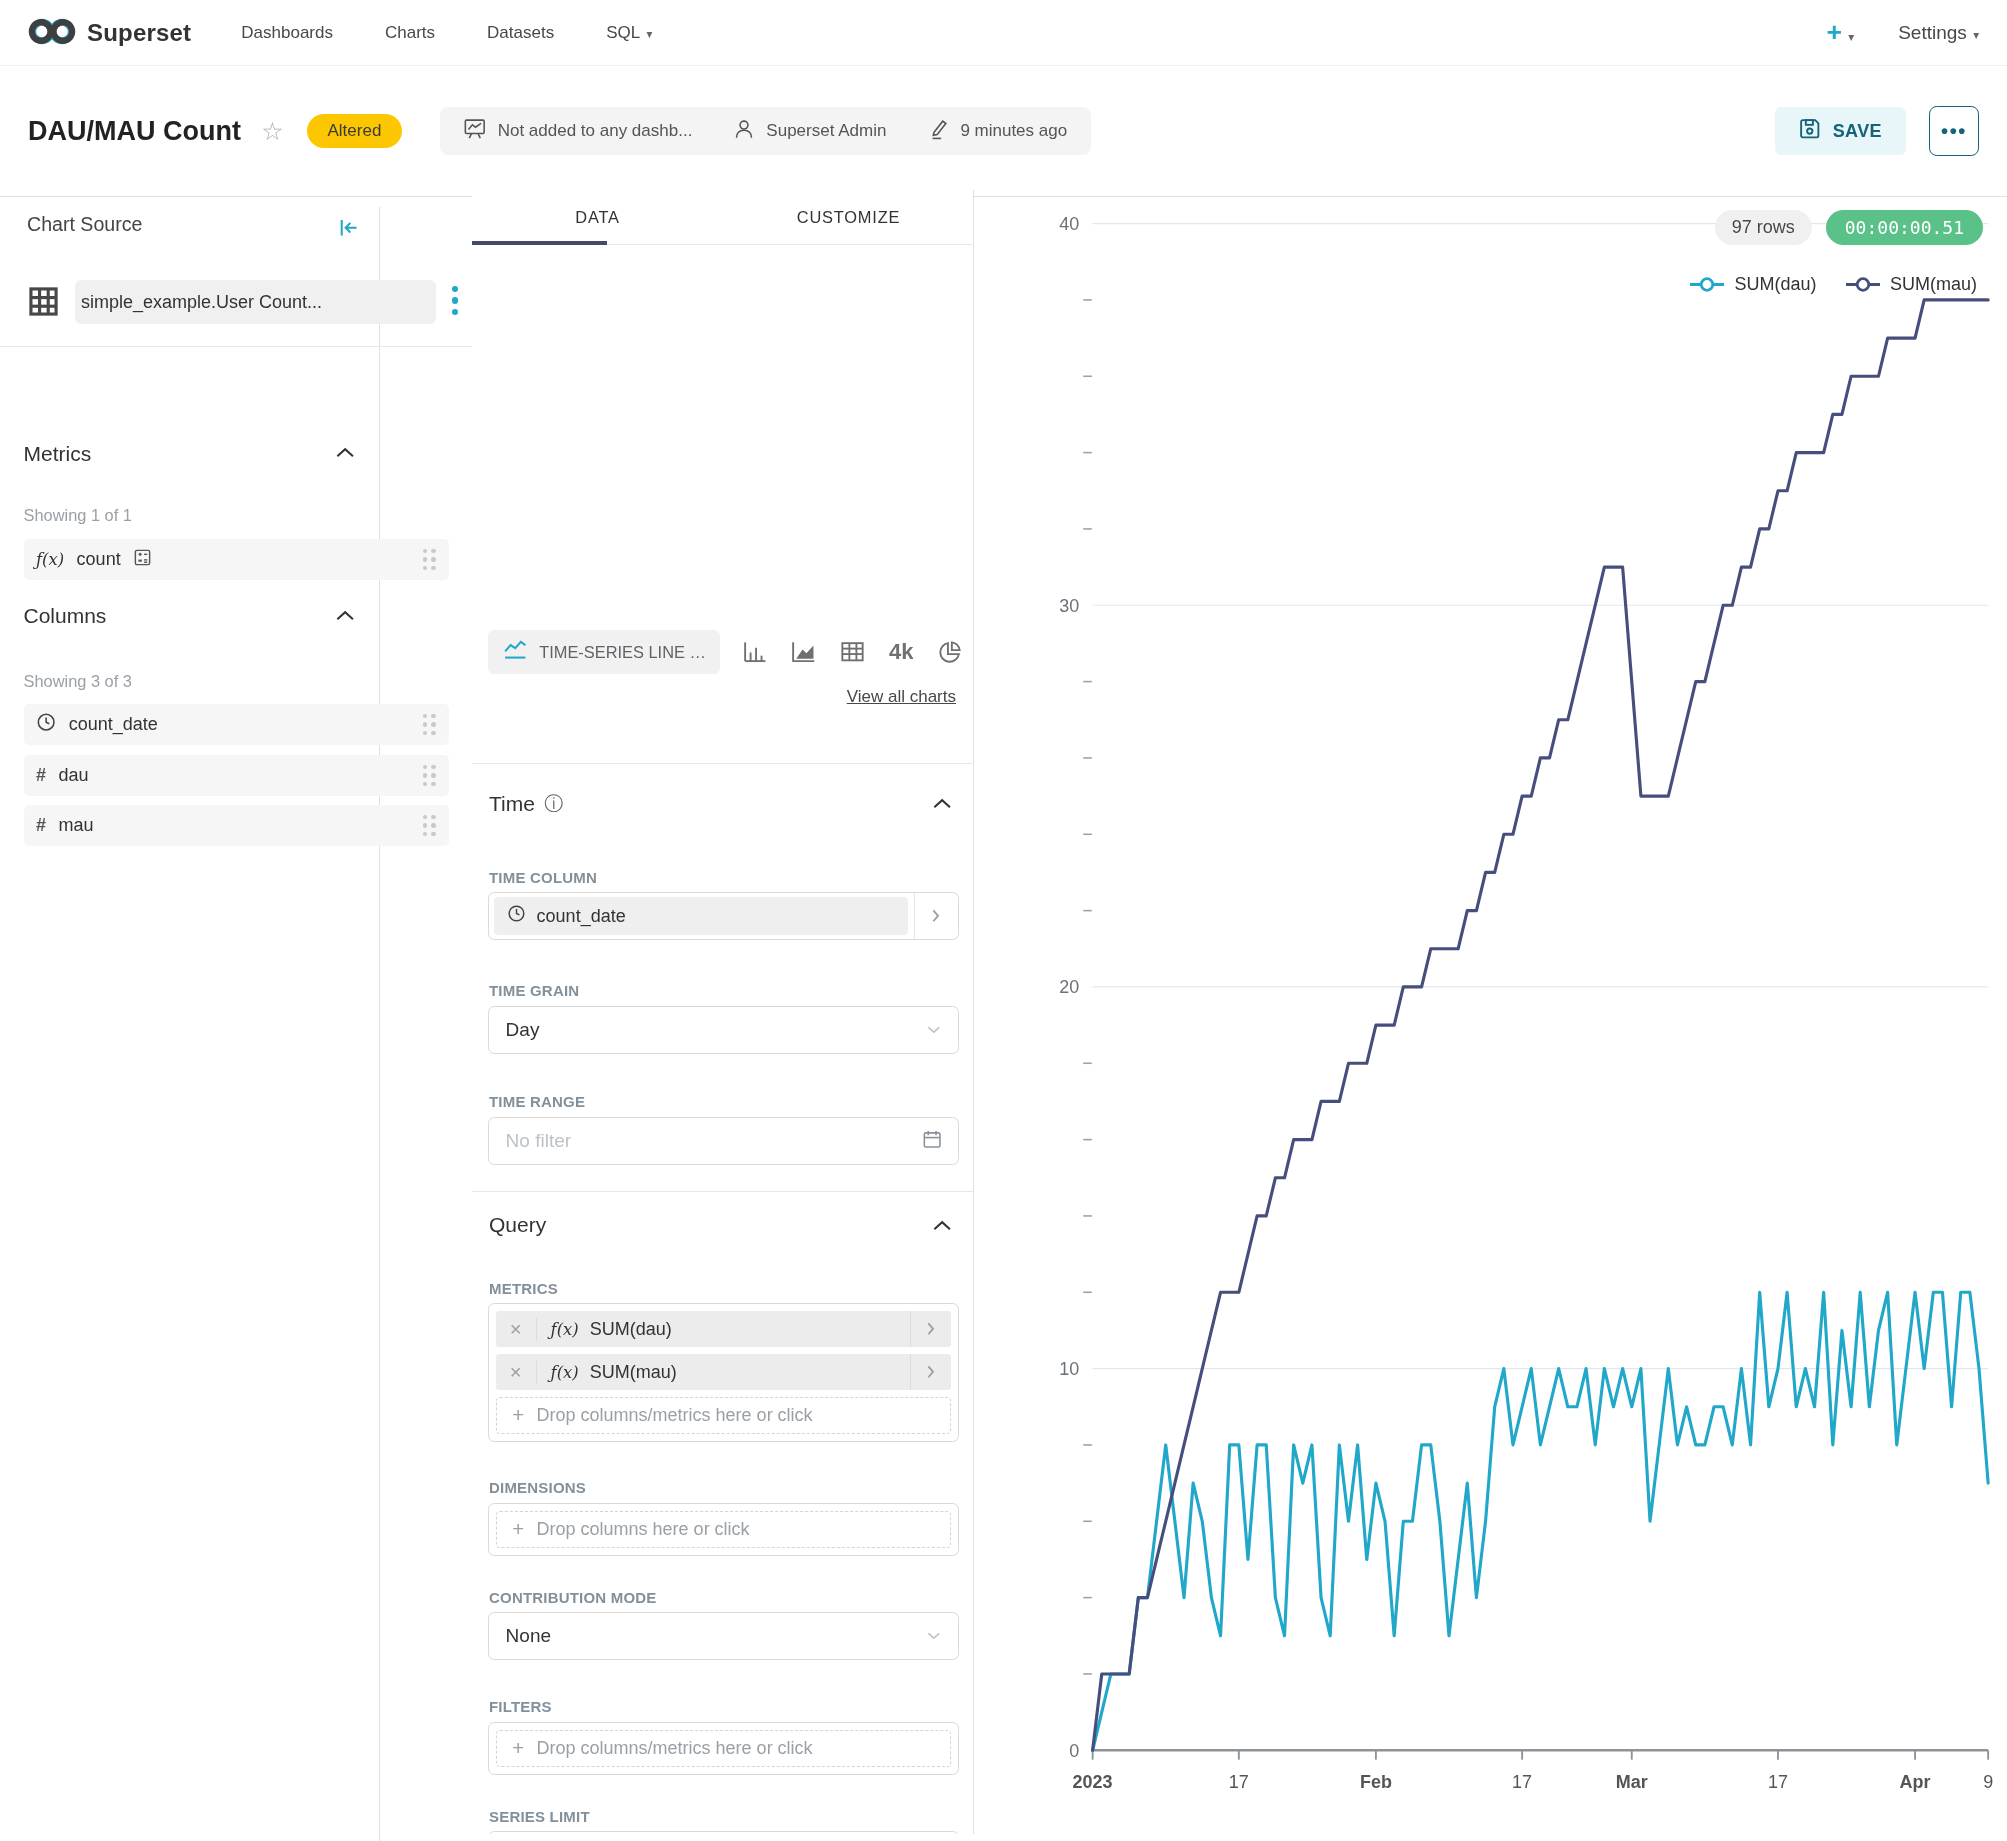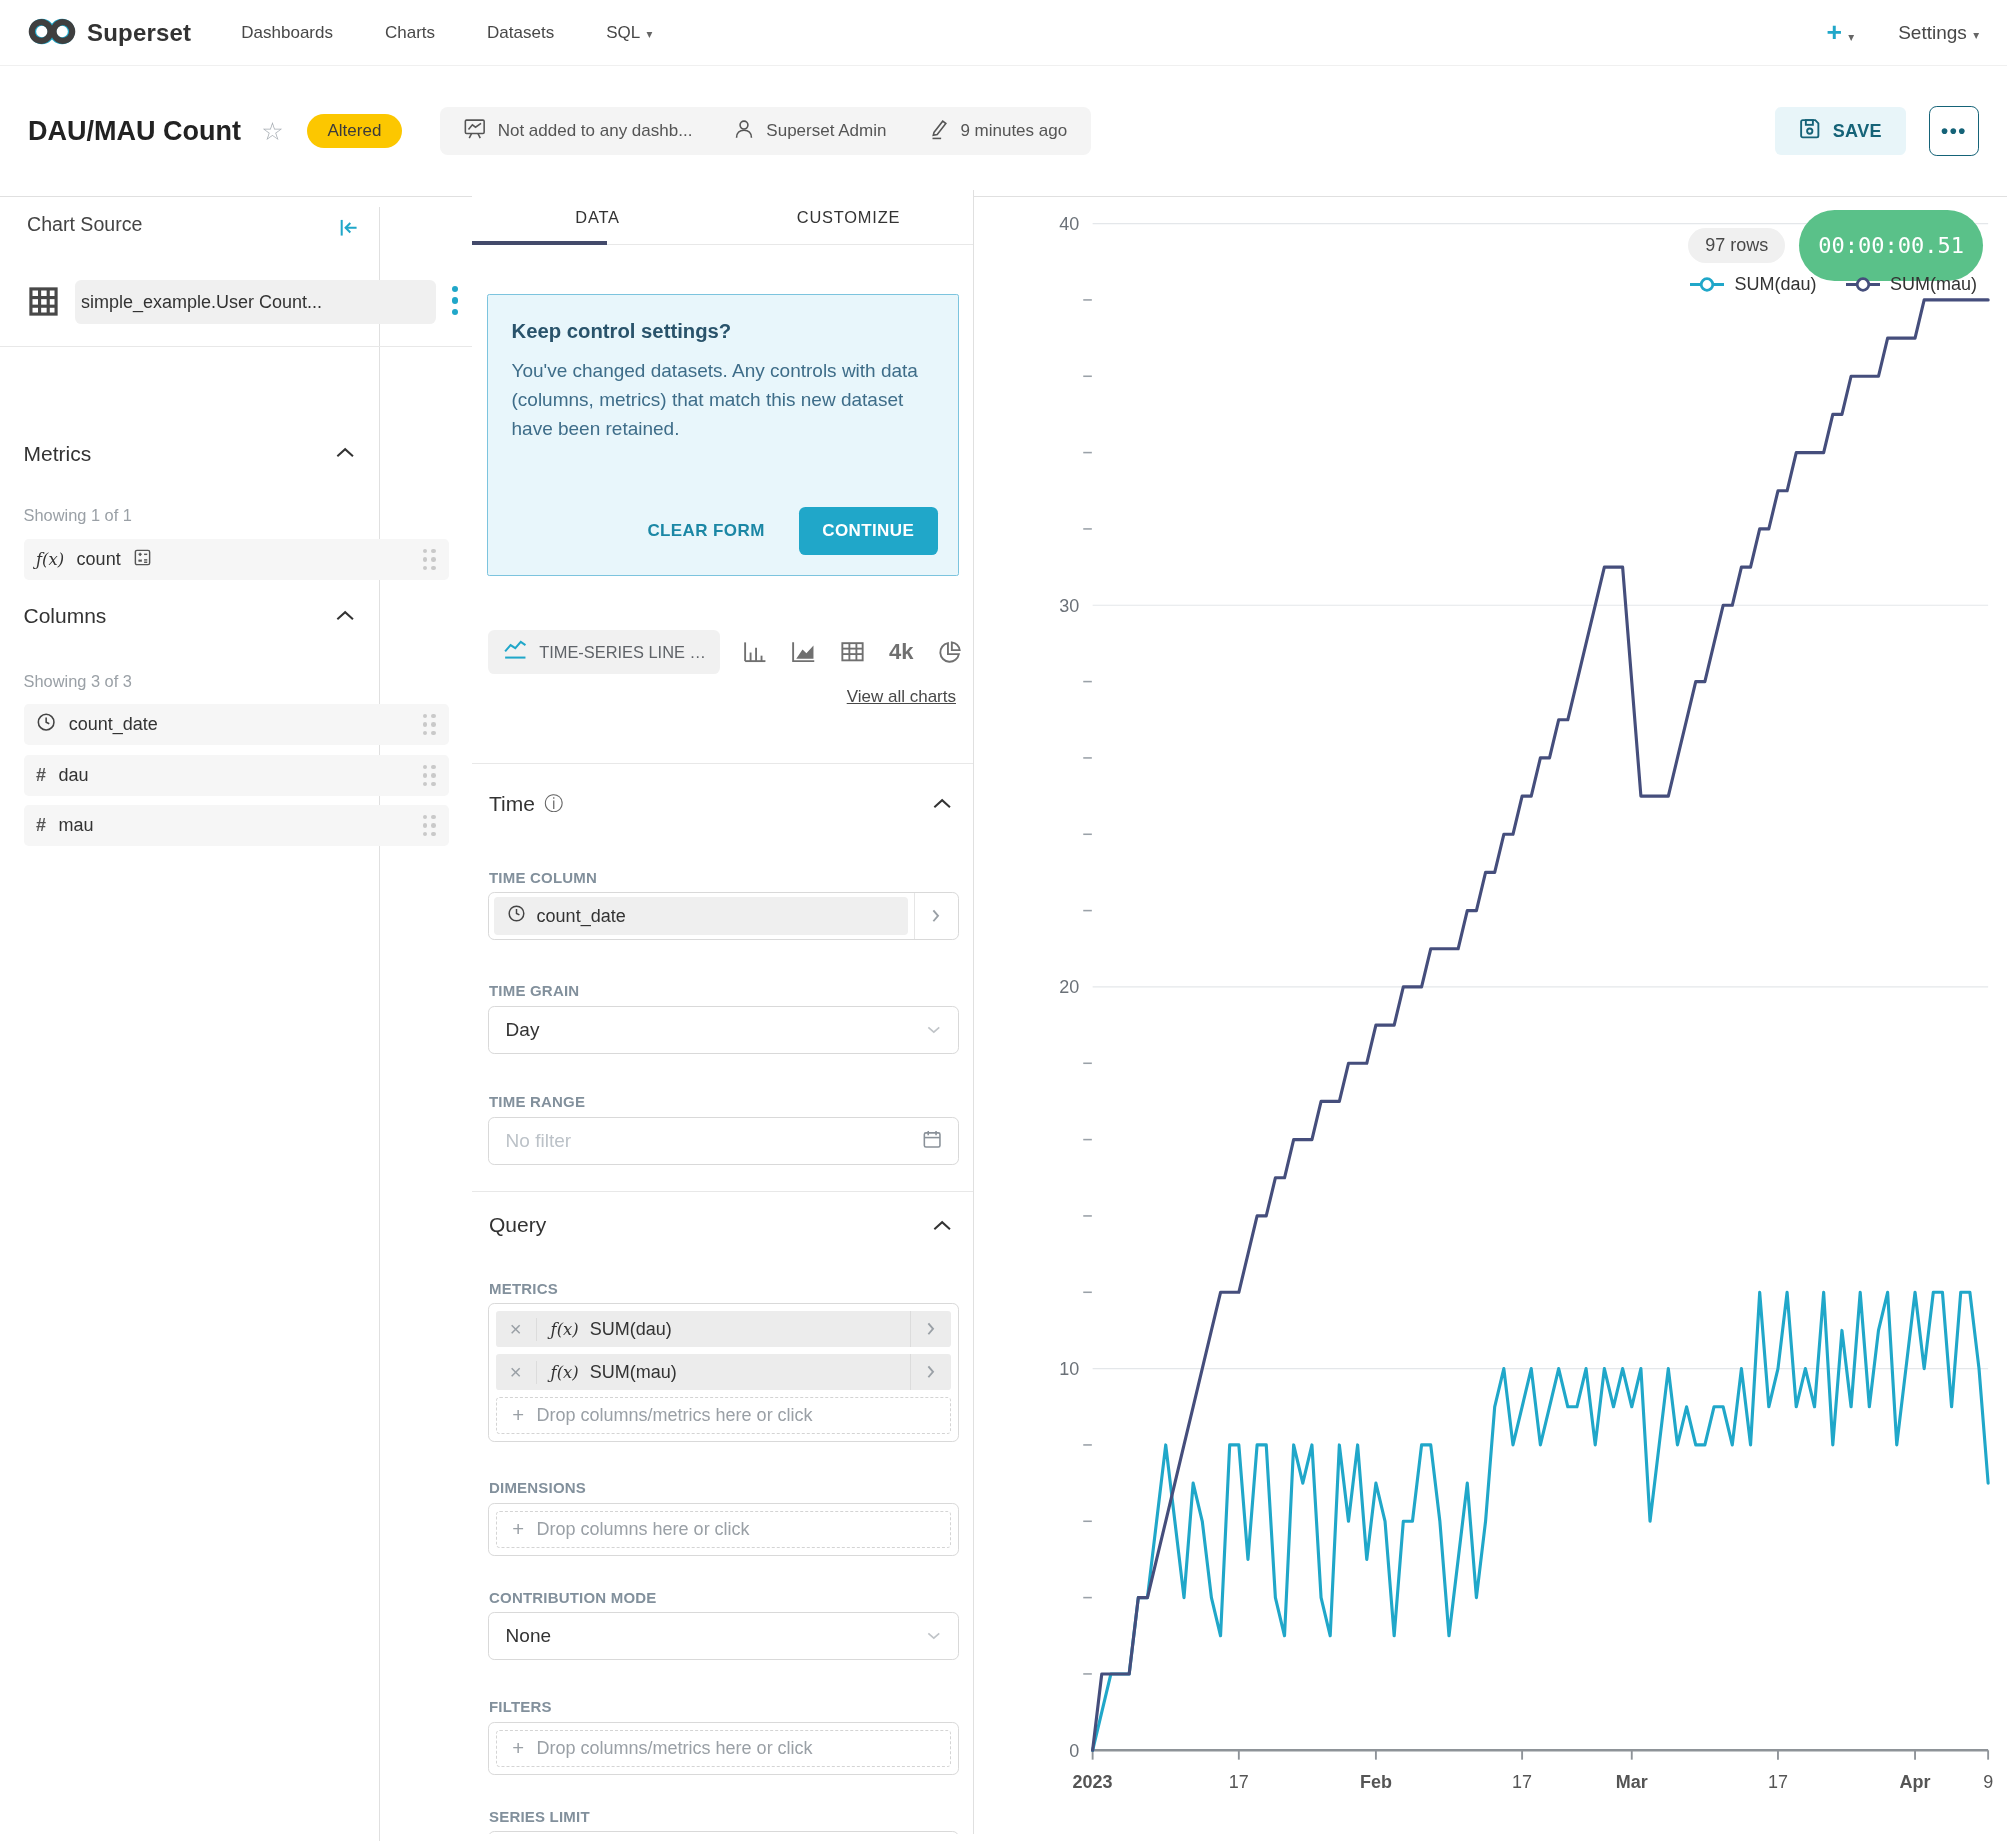--- a/index.html
+++ b/index.html
@@ -109,21 +109,21 @@
   .mp-x { width:41px; text-align:center; color:#9aa0a6; font-size:20.3px; border-right:0.8px solid #dcdcdc; cursor:pointer; }
   .mp-label { display:flex; align-items:center; gap:11px; padding:0 14px; font-size:18px; color:#333; flex:1; }
   .mp-chev { width:41px; text-align:center; color:#9aa0a6; border-left:0.8px solid #dcdcdc; display:flex; align-items:center; justify-content:center; height:100%; }
   .drop-zone { height:37px; border:1.6px dashed #d4d4d4; border-radius:3.9px; display:flex; align-items:center;
                gap:12.5px; padding:0 15.6px; color:#9aa0a6; font-size:18px; cursor:pointer; }
   .drop-zone .plus { font-size:20.3px; color:#9aa0a6; }
 
   
   .chart-pills { position:absolute; top:12.5px; right:25px; display:flex; align-items:center; gap:14px; }
   .rows-badge { background:#f0f0f0; color:#484848; font-size:18px; padding:7px 17px; border-radius:781px; }
-  .timer-badge { background:#5ac189; color:#fff; font-size:22px; padding:23px 19px; border-radius:781px;
+  .timer-badge { background:#5ac189; color:#fff; font-size:18px; padding:7px 19px; border-radius:781px;
                  font-family:"DejaVu Sans Mono", monospace; }
   .legend { position:absolute; top:77px; right:31px; display:flex; align-items:center; gap:28px; }
   .legend-item { display:flex; align-items:center; gap:9.4px; font-size:18px; color:#333; cursor:pointer; }
   #chart-svg { position:absolute; left:0; top:0; }
 </style>
 </head>
 <body>
 
 <div class="page">
 
@@ -315,28 +315,20 @@
     </div>
   </div>
 
   <div class="panel">
     <div class="tabs">
       <div class="tab">DATA</div>
       <div class="tab">CUSTOMIZE</div>
     </div>
     <div class="tab-underline"></div>
 
-    <div class="alert">
-      <h3>Keep control settings?</h3>
-      <p>You've changed datasets. Any controls with data (columns, metrics) that match this new dataset have been retained.</p>
-      <div class="alert-actions">
-        <span class="clear-link">CLEAR FORM</span>
-        <button class="continue-btn">CONTINUE</button>
-      </div>
-    </div>
 
     <div class="viz-row">
       <span class="viz-pill">
         <span>
           <svg width="26.6" height="23.5" viewBox="0 0 34 30" fill="none" stroke="#20A7C9" stroke-width="2.6">
             <polyline points="4,17 11,9 17,13 24,5 30,9"></polyline>
             <line x1="4" y1="25" x2="30" y2="25"></line>
           </svg>
         </span>
         <span>TIME-SERIES LINE …</span>

